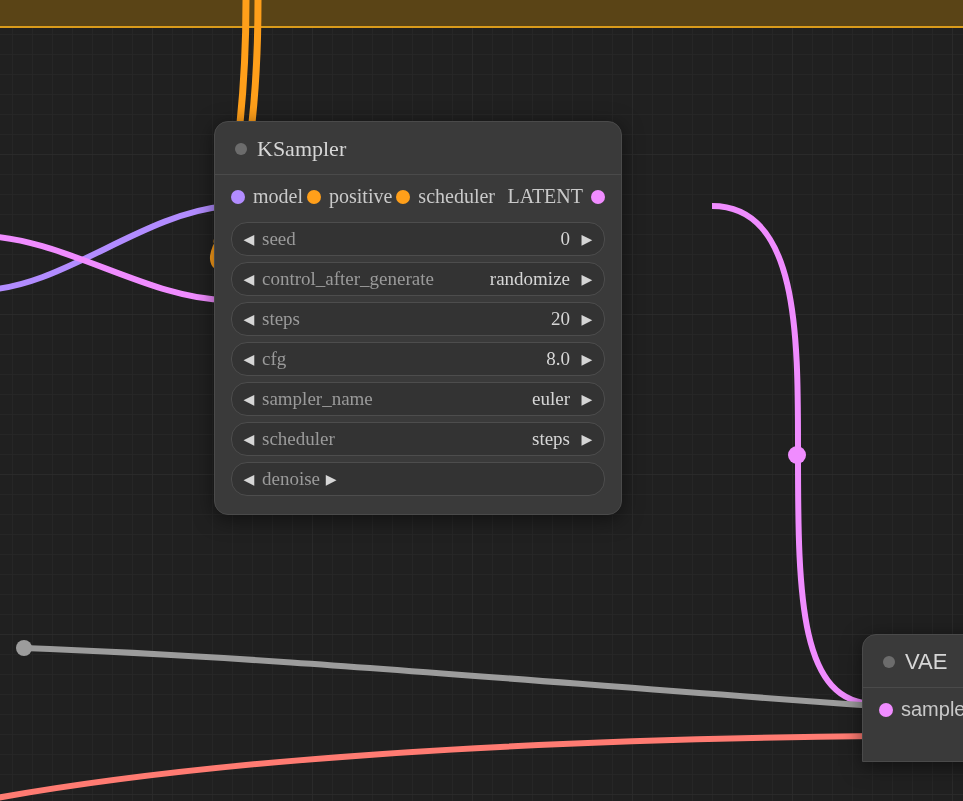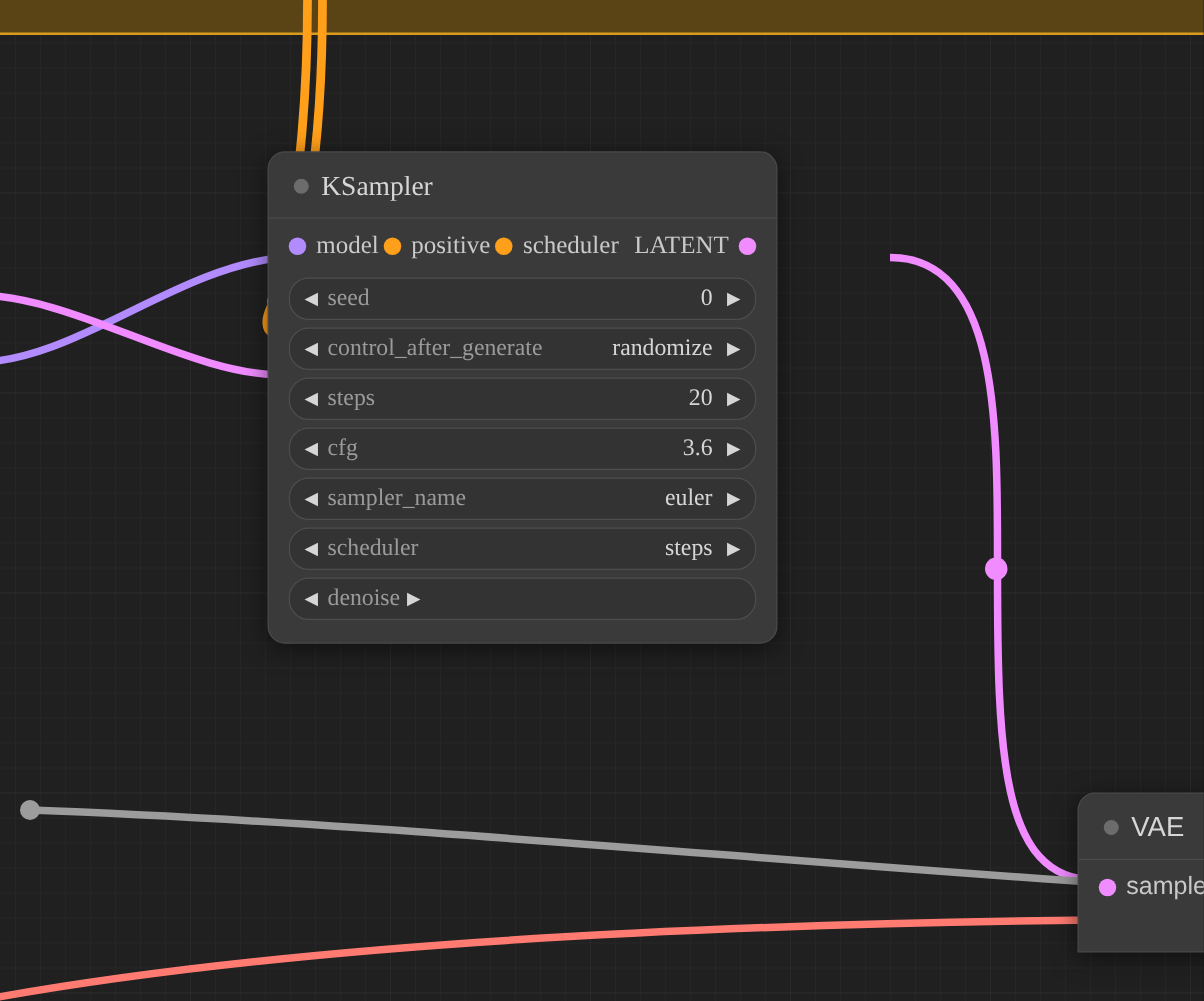--- a/index.html
+++ b/index.html
@@ -217,21 +217,21 @@
       </div>
       <div class="param-row">
         <span class="arrow-btn">◀</span>
         <span class="param-label">steps</span>
         <span class="param-value">20</span>
         <span class="arrow-btn">▶</span>
       </div>
       <div class="param-row">
         <span class="arrow-btn">◀</span>
         <span class="param-label">cfg</span>
-        <span class="param-value">3.6</span>
+        <span class="param-value">8.0</span>
         <span class="arrow-btn">▶</span>
       </div>
       <div class="param-row">
         <span class="arrow-btn">◀</span>
         <span class="param-label">sampler_name</span>
         <span class="param-value">euler</span>
         <span class="arrow-btn">▶</span>
       </div>
       <div class="param-row">
         <span class="arrow-btn">◀</span>

